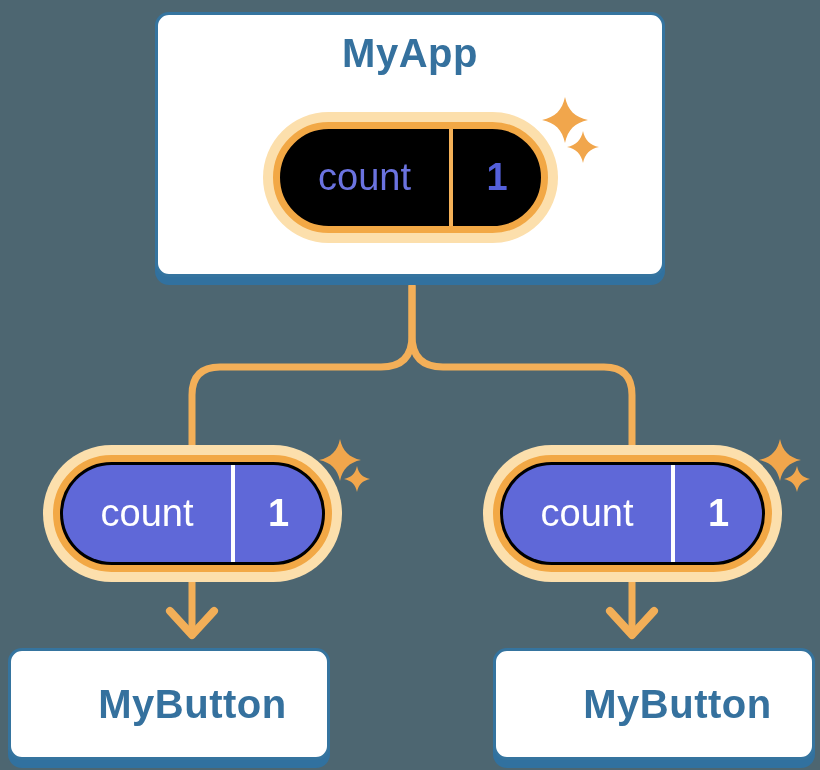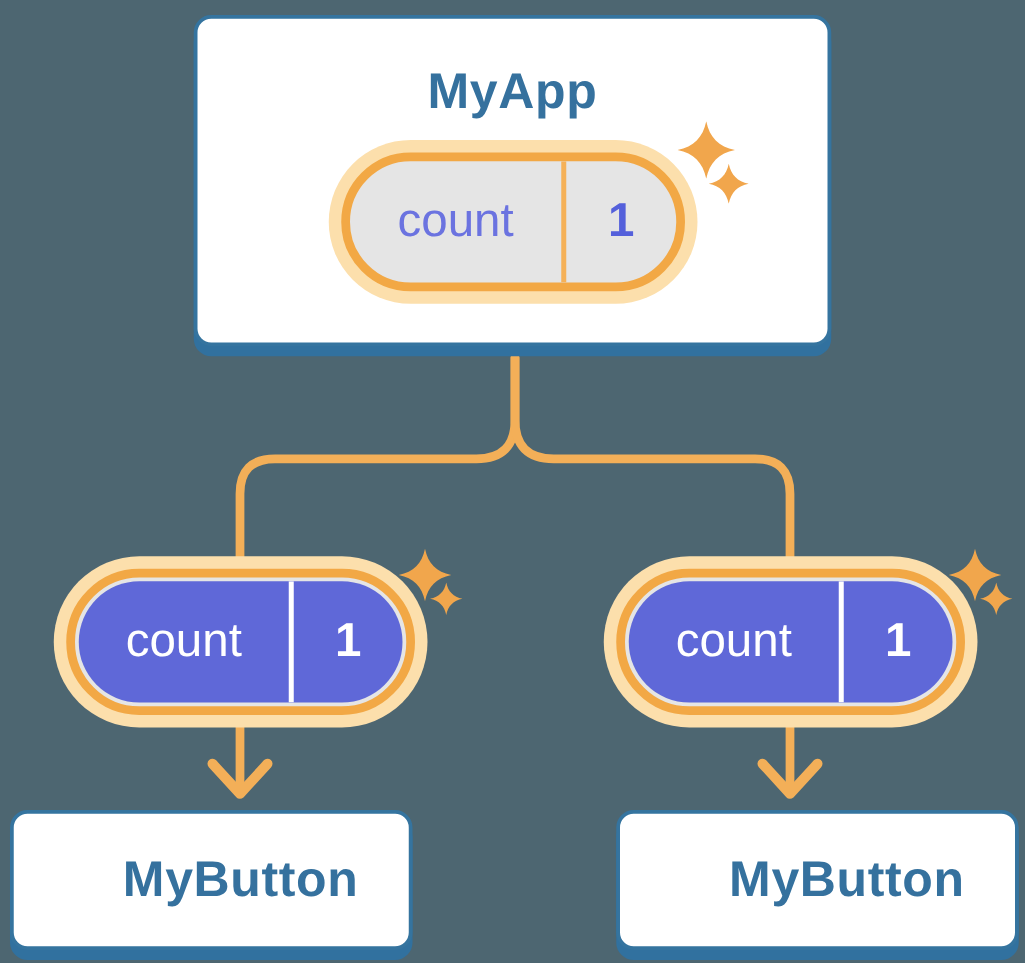--- a/index.html
+++ b/index.html
@@ -6,30 +6,30 @@
   *{box-sizing:border-box;font-family:"Liberation Sans",sans-serif;}
   .stage{position:relative;width:820px;height:770px;background:#4D6671;overflow:hidden;}
 
   
   .connectors{position:absolute;left:0;top:0;z-index:1;}
 
   
   .card{position:absolute;background:#FFFFFF;border:3px solid #35749F;border-radius:14px;
         box-shadow:0 8px 0 #31719F;z-index:2;}
   .card-root{left:155px;top:12px;width:510px;height:265px;}
-  .card-title{margin-top:36px;text-align:center;font-size:40px;font-weight:bold;color:#35719E;letter-spacing:.5px;}
+  .card-title{margin-top:16px;text-align:center;font-size:40px;font-weight:bold;color:#35719E;letter-spacing:.5px;}
   .card-child{display:flex;align-items:center;justify-content:center;width:322px;height:112px;top:648px;}
   .card-child .card-title{margin-top:0;margin-left:47px;}
   .card-child-left{left:8px;}
   .card-child-right{left:493px;}
 
   
   .pill-glow{position:absolute;background:#FCDFAC;border-radius:999px;padding:10px;z-index:2;}
   .pill-root{left:263px;top:112px;width:295px;height:131px;}
-  .pill-ring{width:100%;height:100%;border:7px solid #F2A845;border-radius:999px;background:#e5e5e5;
+  .pill-ring{width:100%;height:100%;border:7px solid #F2A845;border-radius:999px;background:#000000;
              display:flex;align-items:stretch;overflow:hidden;}
   .pill-name{flex:1;display:flex;align-items:center;justify-content:center;font-size:38px;color:#6B73E0;}
   .pill-value{width:88px;display:flex;align-items:center;justify-content:center;font-size:38px;font-weight:bold;color:#5460DB;}
   .pill-divider{width:4px;background:#F5B158;align-self:stretch;}
 
   .pill-purple{left:43px;top:445px;width:299px;height:137px;}
   .pill-purple-right{left:483px;}
   .pill-purple .pill-ring{padding:3px;}
   .pill-body{flex:1;display:flex;align-items:stretch;background:#5F68D8;border-radius:999px;overflow:hidden;}
   .pill-purple .pill-name{color:#FFFFFF;}

